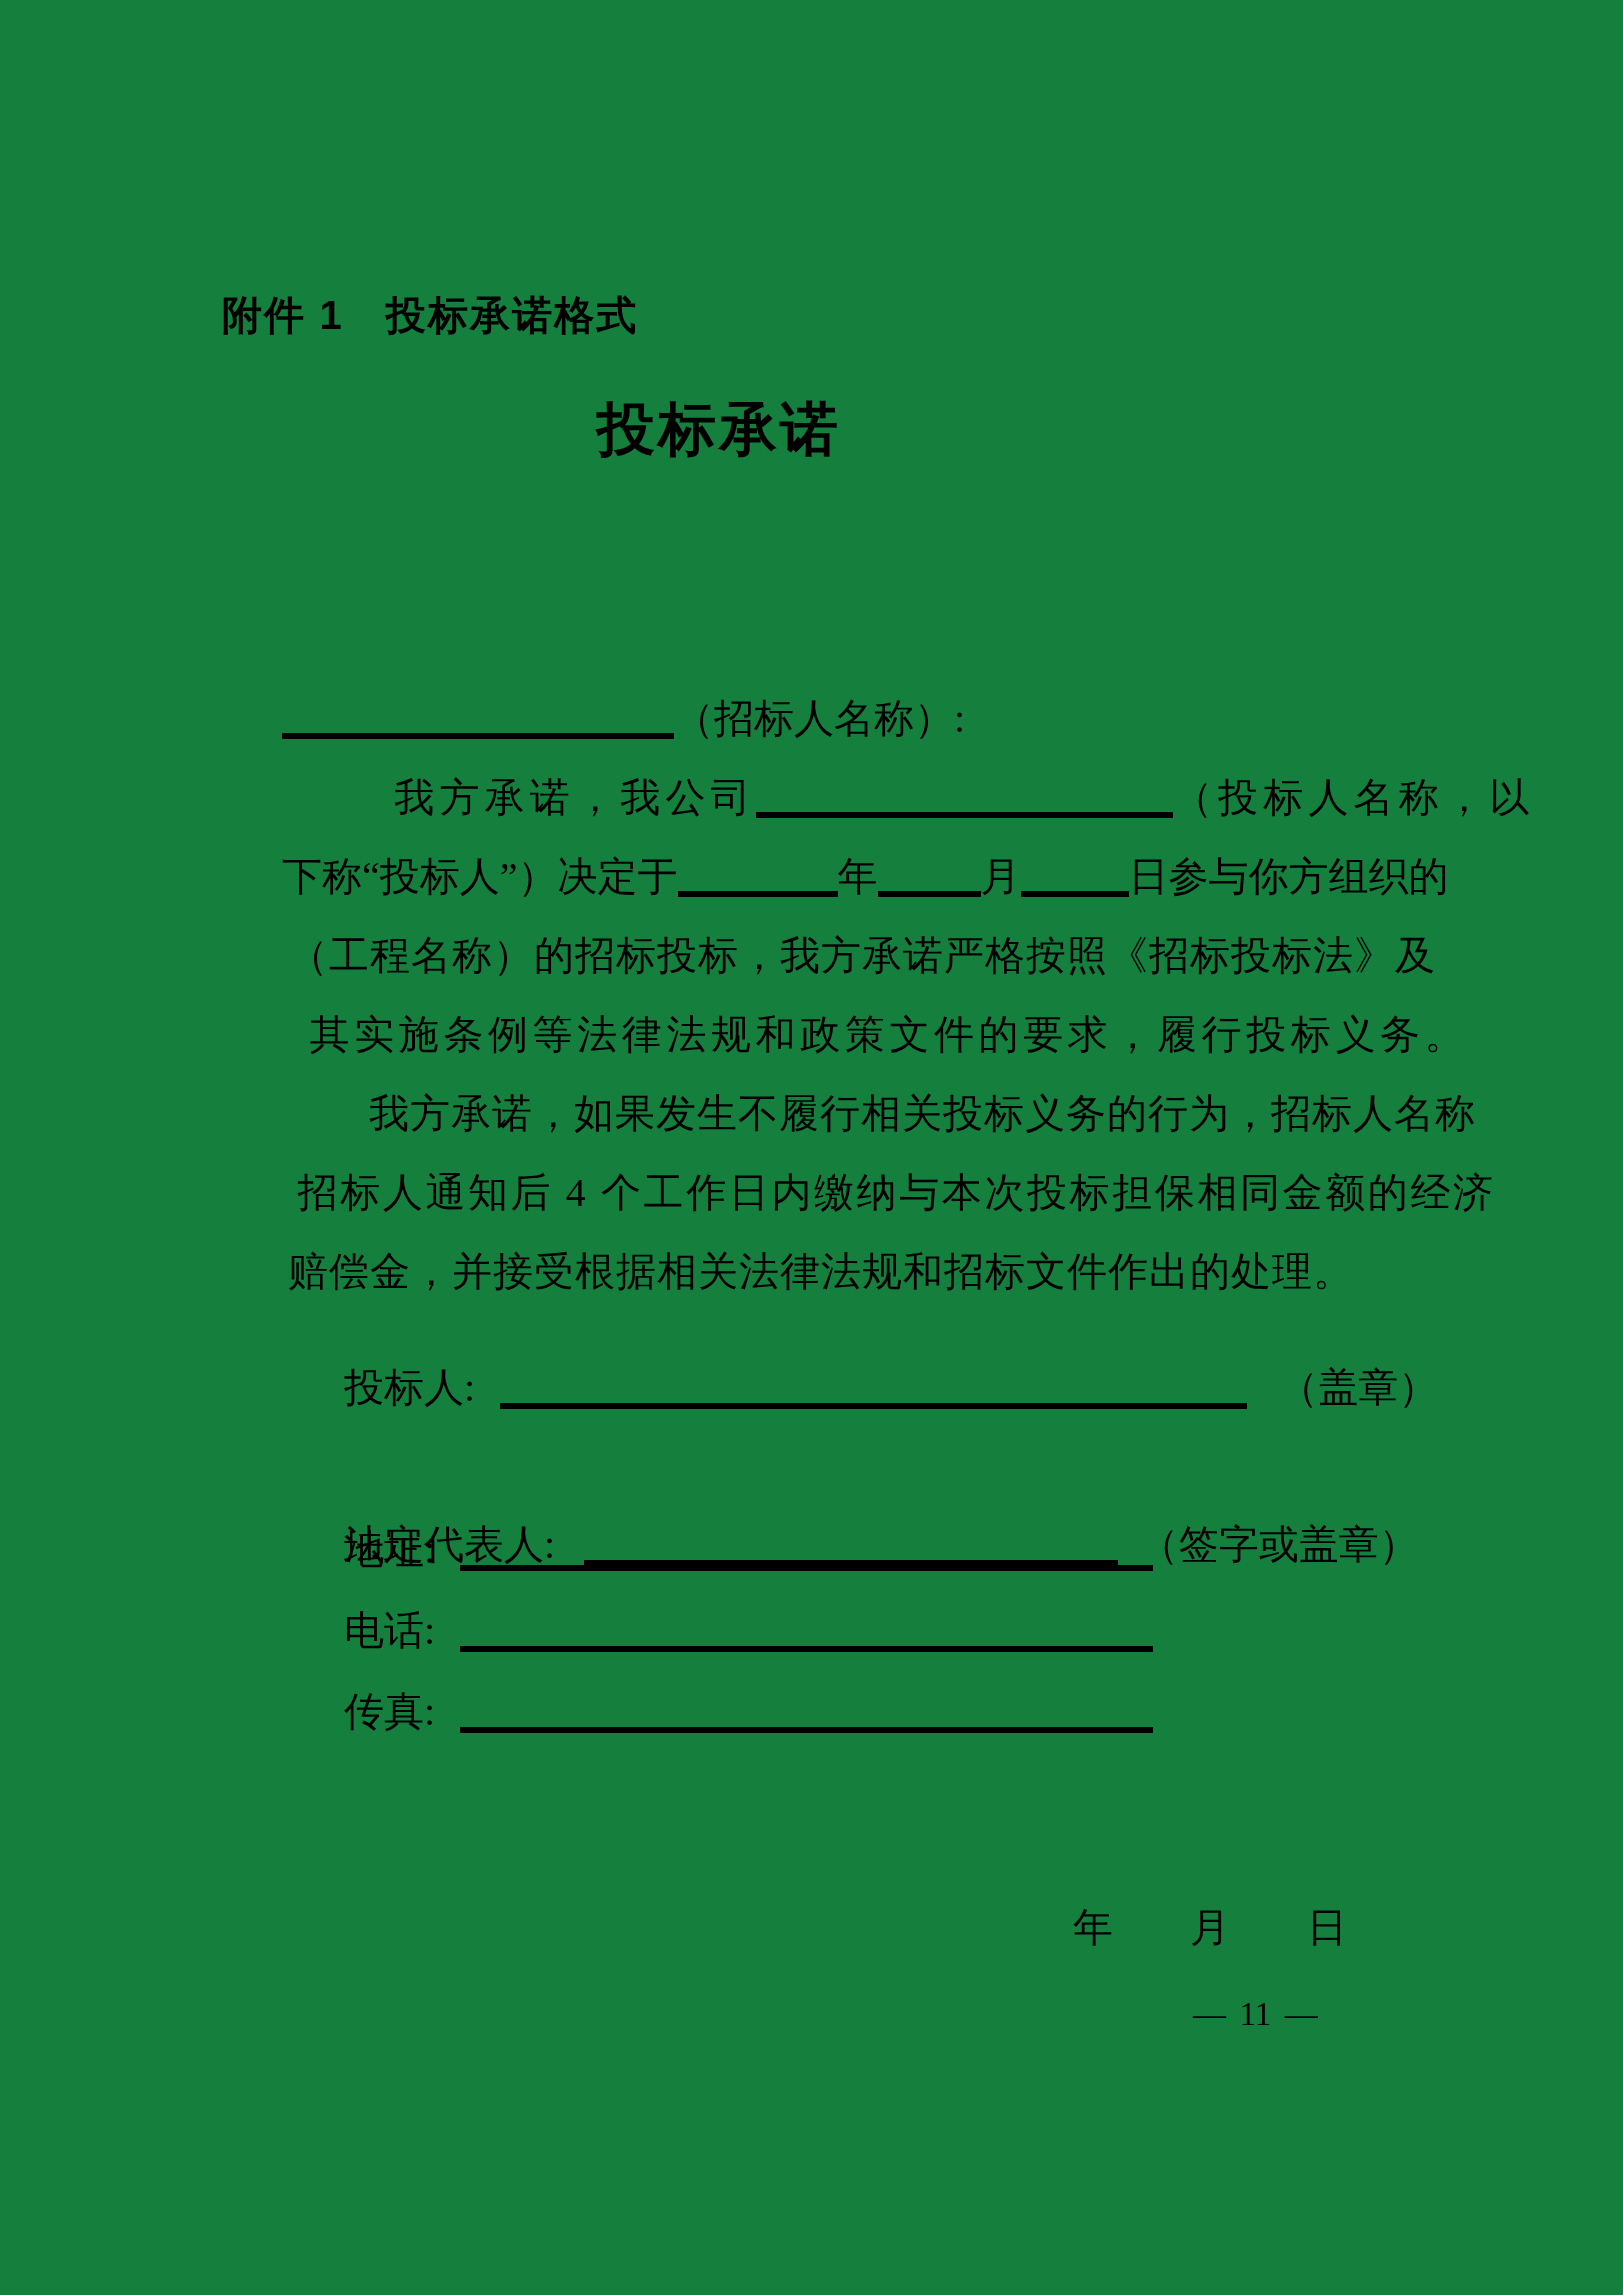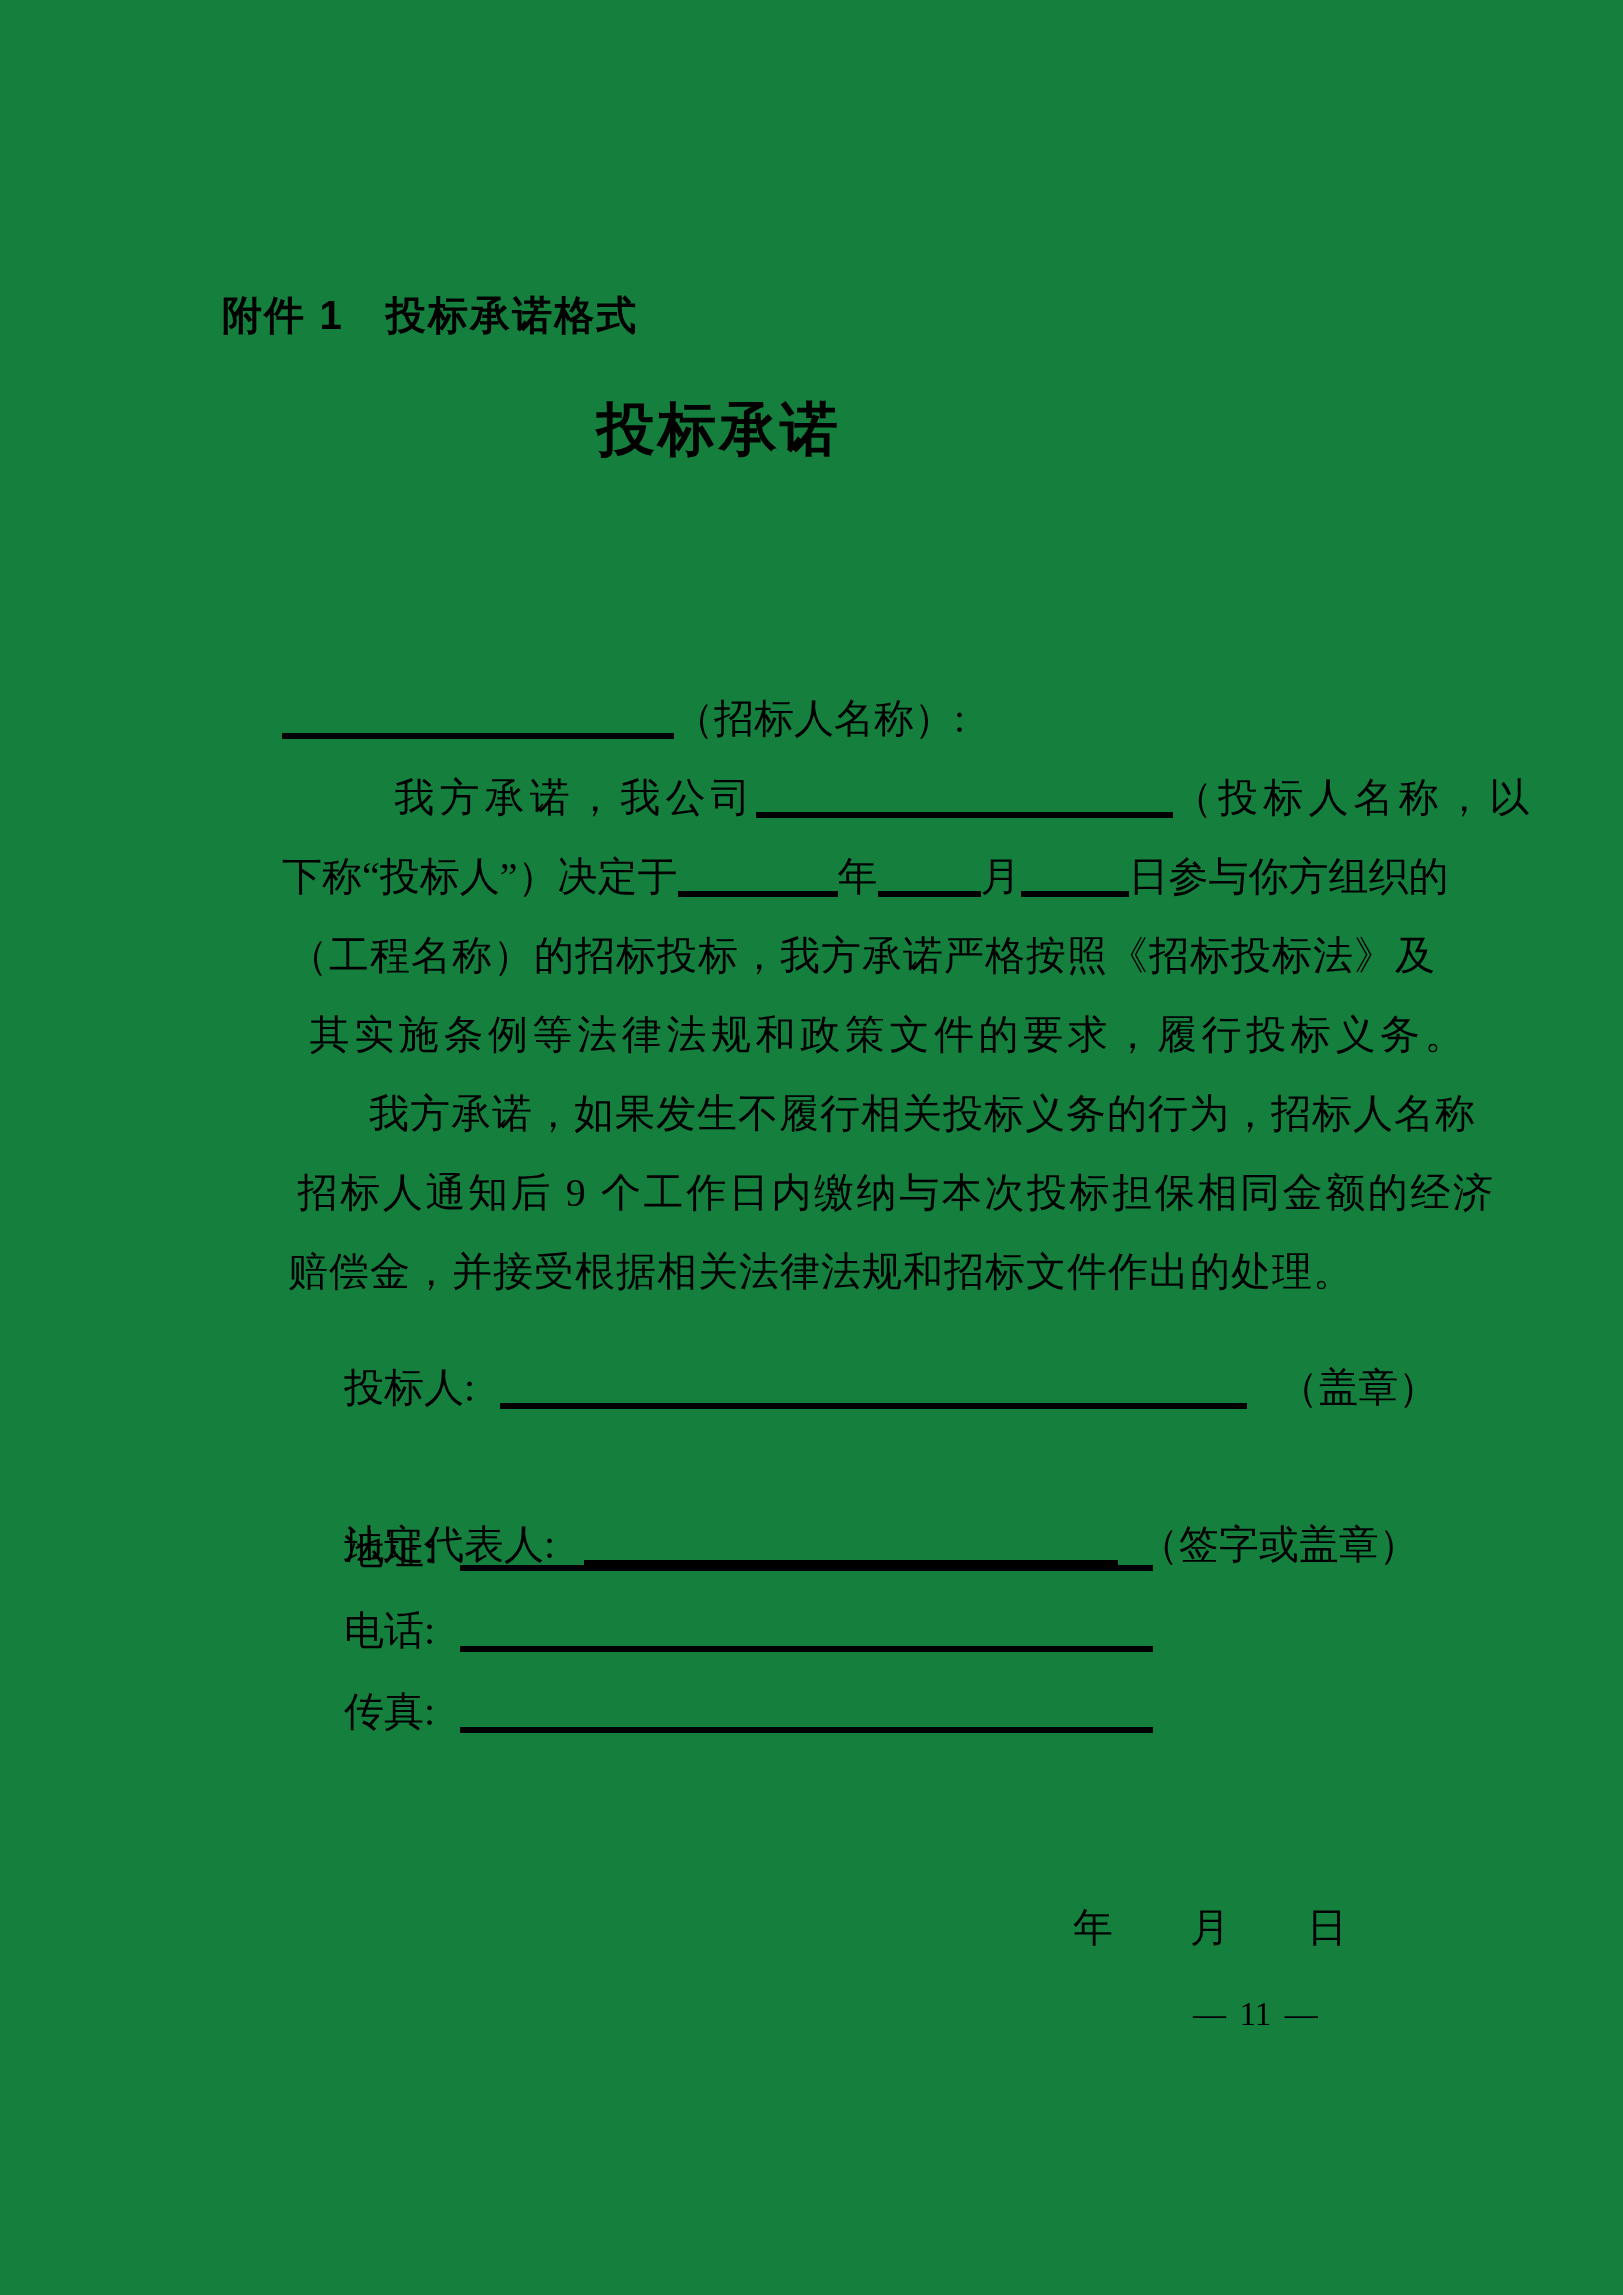--- a/index.html
+++ b/index.html
@@ -132,21 +132,21 @@
     <div class="line ls2">
       <span>（工程名称）的招标投标，我方承诺严格按照《招标投标法》及</span>
     </div>
     <div class="line ls9">
       <span>其实施条例等法律法规和政策文件的要求，履行投标义务。</span>
     </div>
     <div class="line indent ls2">
       <span>我方承诺，如果发生不履行相关投标义务的行为，招标人名称</span>
     </div>
     <div class="line ls5">
-      <span>招标人通知后 9 个工作日内缴纳与本次投标担保相同金额的经济</span>
+      <span>招标人通知后 4 个工作日内缴纳与本次投标担保相同金额的经济</span>
     </div>
     <div class="line ls2">
       <span>赔偿金，并接受根据相关法律法规和招标文件作出的处理。</span>
     </div>
   </div>
 
   <div class="sig-row sig-bidder">
     <span>投标人:</span><span class="blank w1450 ml48"></span><span class="ml60">（盖章）</span>
   </div>
 

